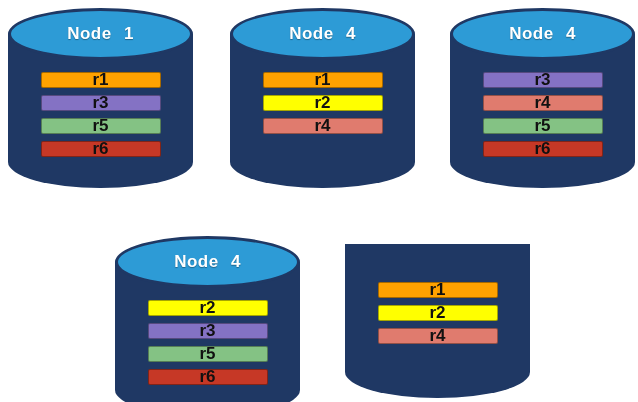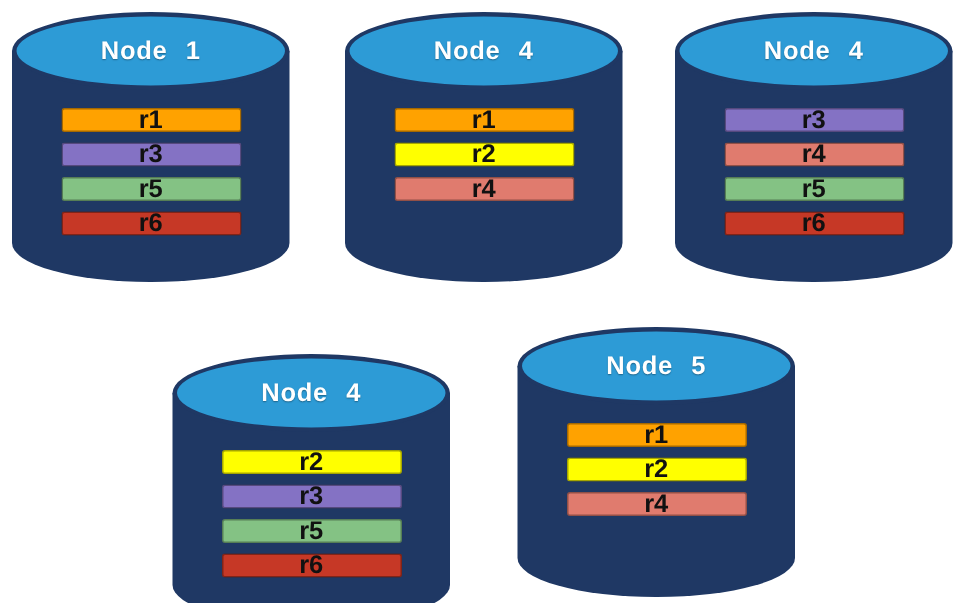--- a/index.html
+++ b/index.html
@@ -126,23 +126,20 @@
     <div class="records">
       <div class="record" style="background-color: rgb(255, 255, 0);">r2</div>
       <div class="record" style="background-color: rgb(132, 114, 196);">r3</div>
       <div class="record" style="background-color: rgb(132, 194, 132);">r5</div>
       <div class="record" style="background-color: rgb(198, 56, 38);">r6</div>
     </div>
   </div>
 
   <div class="node" style="left:345px; top:218px;">
     <div class="cyl-body" style="background-color: rgb(31, 56, 100);"></div>
-    <div class="cyl-top" style="background-color: rgb(45, 155, 214);">
-      <span class="node-label">Node 5</span>
-    </div>
     <div class="records">
       <div class="record" style="background-color: rgb(255, 162, 0);">r1</div>
       <div class="record" style="background-color: rgb(255, 255, 0);">r2</div>
       <div class="record" style="background-color: rgb(224, 123, 110);">r4</div>
     </div>
   </div>
 
 </div>
 
 </body></html>

